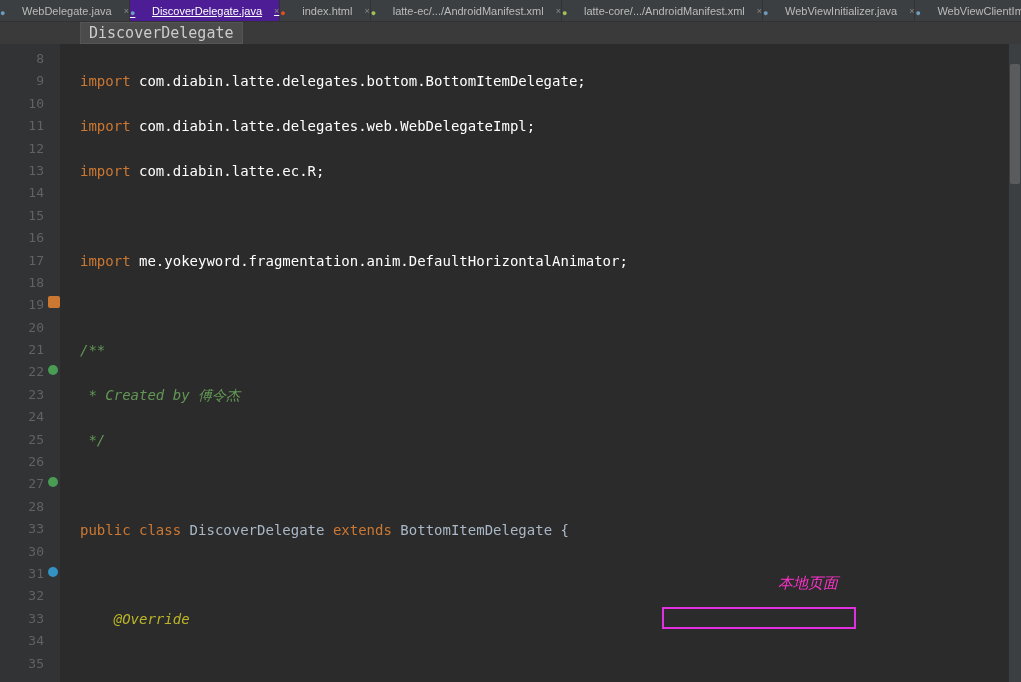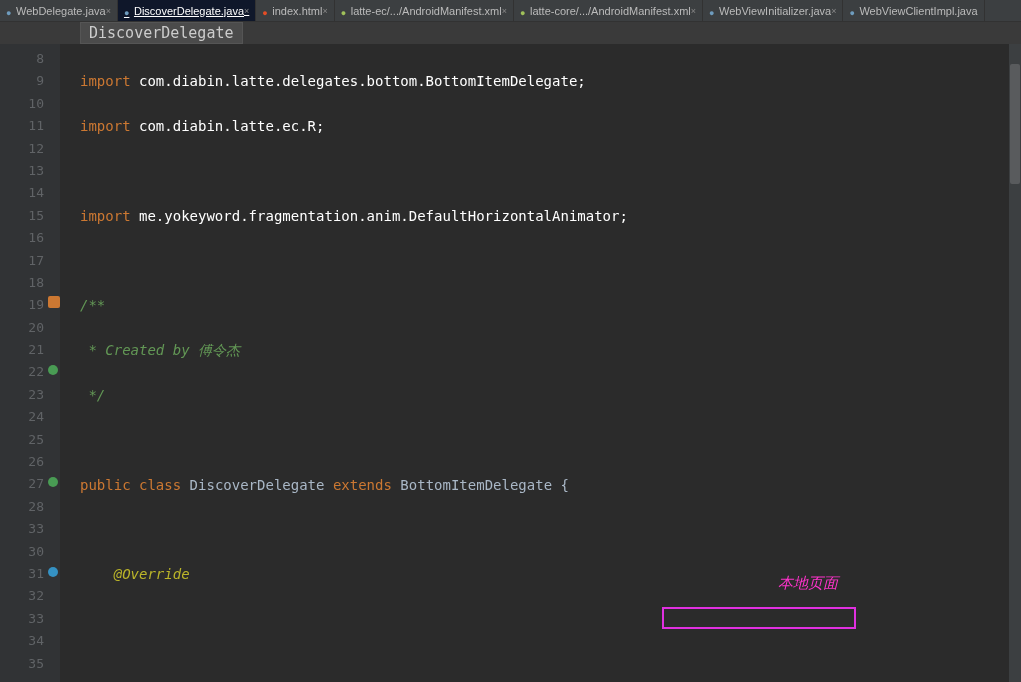--- a/index.html
+++ b/index.html
@@ -17,28 +17,28 @@
     background: #3c3f41;
     height: 22px;
     align-items: stretch;
     border-bottom: 1px solid #323232;
     font-family: -apple-system, sans-serif;
     font-size: 11px;
   }
   .tab {
     display: flex;
     align-items: center;
-    padding: 0 6px;
+    padding: 0 0;
     color: #bbbbbb;
     border-right: 1px solid #323232;
-    gap: 0;
+    gap: 12px;
     cursor: pointer;
     white-space: nowrap;
   }
-  .tab.active { background: #0f172a; color: #fff; text-decoration: underline; }
+  .tab.active { background: #4c1d95; color: #fff; text-decoration: underline; }
   .tab .ficon { width: 10px; height: 10px; display:inline-block; }
   .ficon.java::before { content:"●"; color:#6e9cbe; font-size:9px; }
   .ficon.html::before { content:"●"; color:#e44d26; font-size:9px; }
   .ficon.xml::before  { content:"●"; color:#a0c15a; font-size:9px; }
   .tab .close { color:#888; font-size:9px; }
 
   .breadcrumb {
     display: flex;
     background: #3a3a3a;
     height: 22px;
@@ -187,20 +187,21 @@
       <div class="ln">33</div>
       <div class="ln">30</div>
       <div class="ln">31<span class="mark blue"></span></div>
       <div class="ln">32</div>
       <div class="ln">33</div>
       <div class="ln">34</div>
       <div class="ln">35</div>
     </div>
   <div class="code" id="code">
 <div><span class="kw">import</span> <span class="pkg">com.diabin.latte.delegates.bottom.BottomItemDelegate;</span></div>
+<div><span class="kw">import</span> <span class="pkg">com.diabin.latte.delegates.web.WebDelegateImpl;</span></div>
 <div><span class="kw">import</span> <span class="pkg">com.diabin.latte.ec.R;</span></div>
 <div> </div>
 <div><span class="kw">import</span> <span class="pkg">me.yokeyword.fragmentation.anim.DefaultHorizontalAnimator;</span></div>
 <div> </div>
 <div><span class="cmtg">/**</span></div>
 <div><span class="cmtg"> * Created by 傅令杰</span></div>
 <div><span class="cmtg"> */</span></div>
 <div> </div>
 <div><span class="kw">public class</span> <span class="cls">DiscoverDelegate</span> <span class="kw">extends</span> <span class="cls">BottomItemDelegate</span> <span>{</span></div>
 <div> </div>

